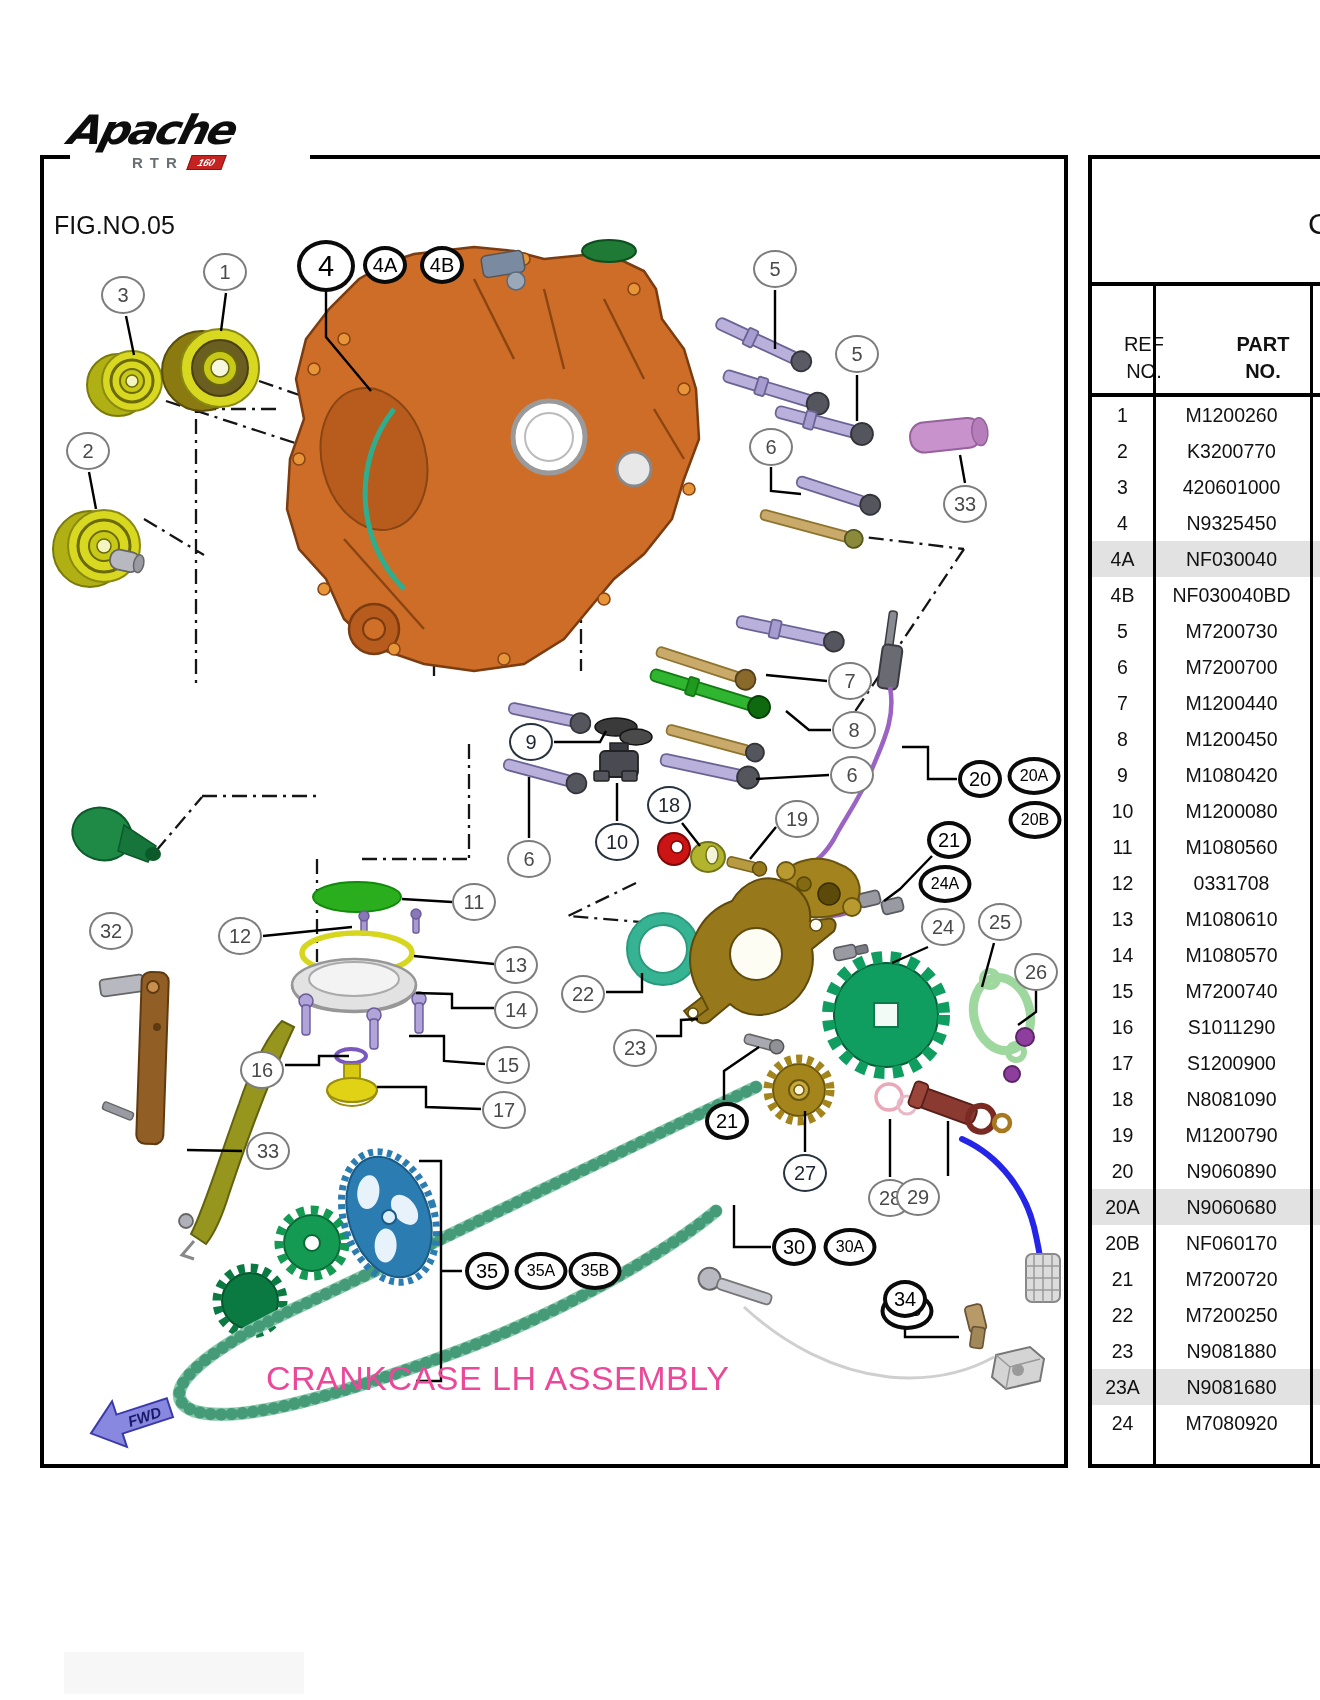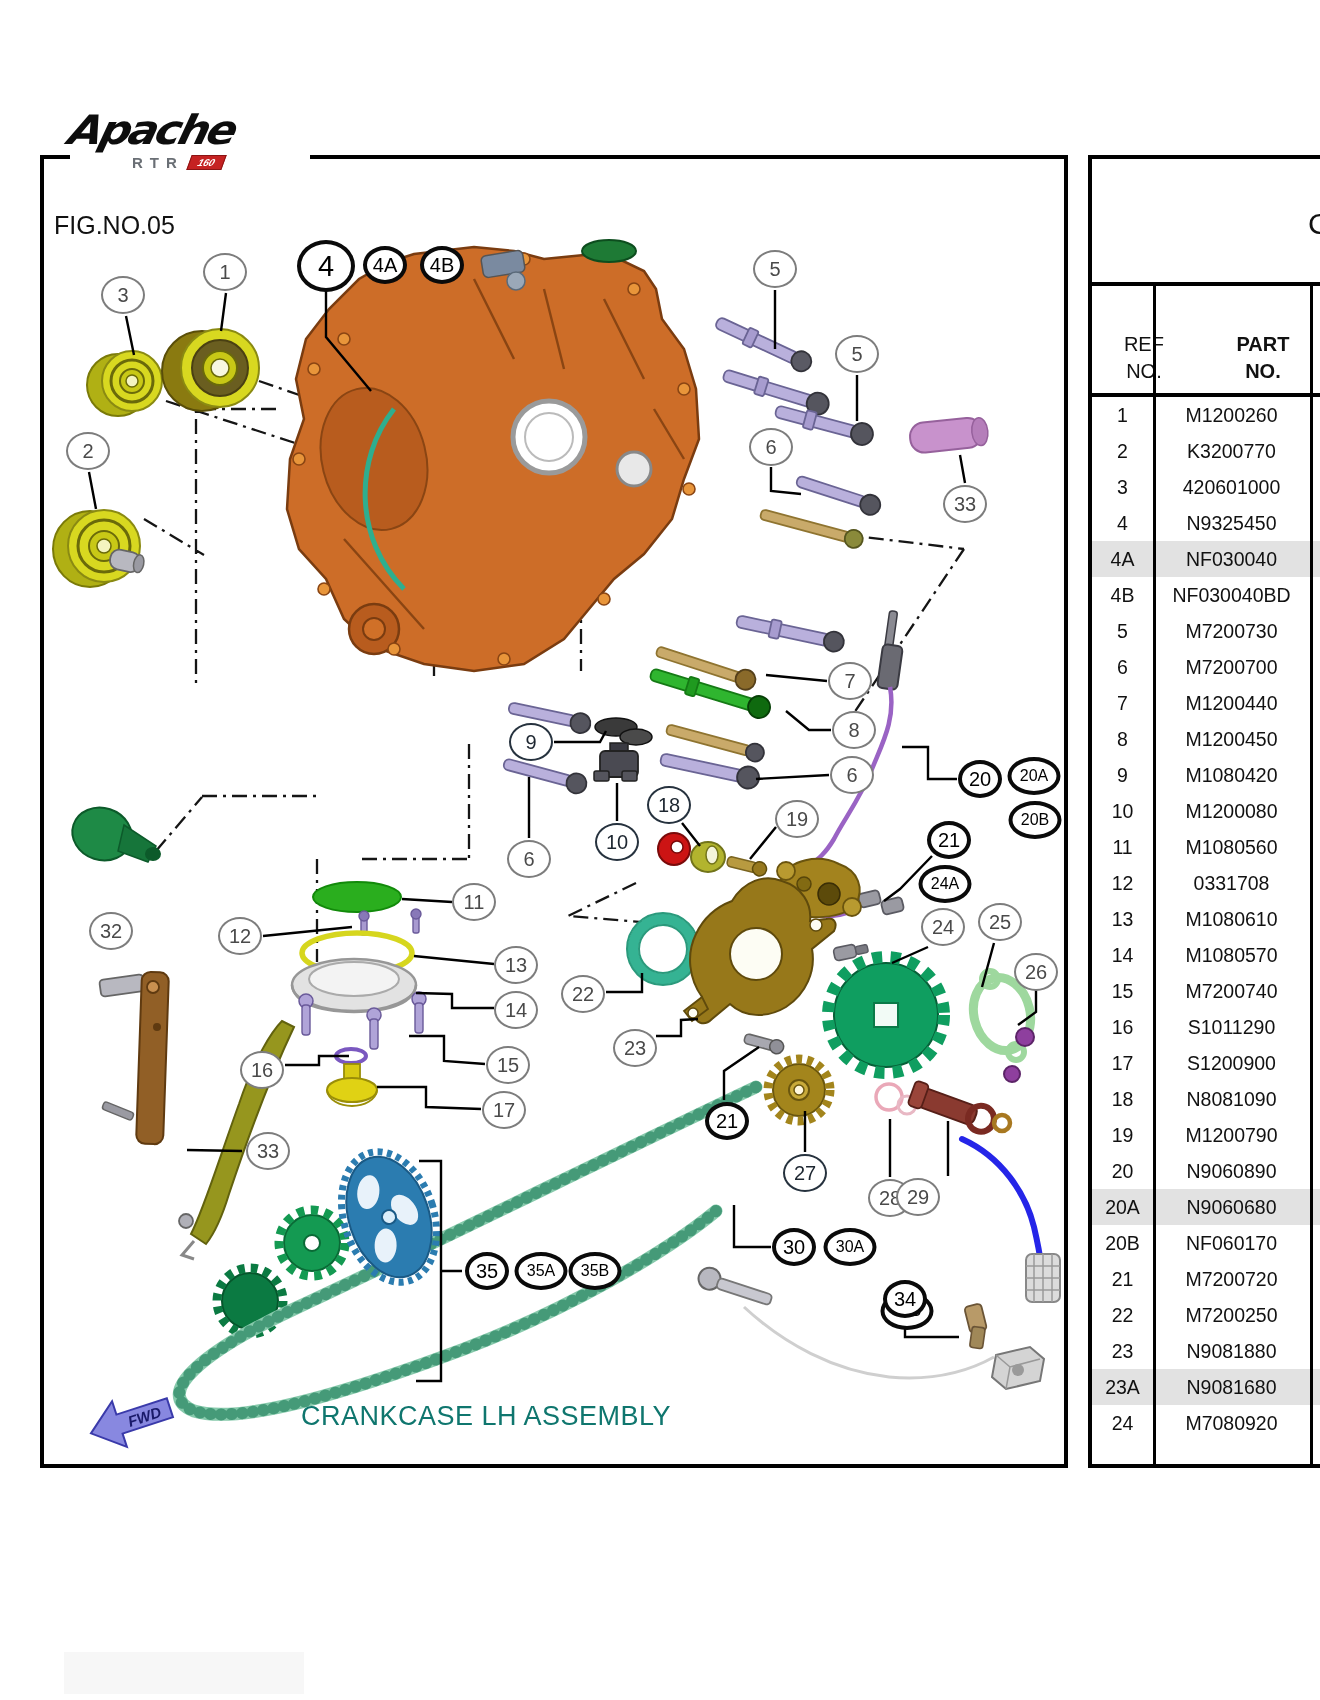--- a/index.html
+++ b/index.html
@@ -14,22 +14,22 @@
   .logo .subrow{margin-top:2px;padding-left:62px;display:flex;align-items:center;gap:5px;}
   .logo .rtr{font-size:15px;font-weight:bold;letter-spacing:7px;color:#6a6f75;}
   .logo .badge{display:inline-block;background:#c52222;color:#fff;font-size:10px;
     font-weight:bold;font-style:italic;padding:1px 8px;transform:skewX(-20deg);border:1px solid #8a1414;}
 
   
   .diagram{position:absolute;left:40px;top:155px;width:1028px;height:1313px;
     border:4px solid #000;box-sizing:border-box;background:#fff;z-index:1;}
   .fig-no{position:absolute;left:10px;top:52px;font-size:25px;color:#111;z-index:4;}
   .diagram svg{position:absolute;left:0;top:0;z-index:2;}
-  .assembly-title{position:absolute;left:222px;top:1242px;width:440px;text-align:center;
-    font-size:27px;color:#0f766e;letter-spacing:.5px;z-index:4;white-space:nowrap;}
+  .assembly-title{position:absolute;left:222px;top:1200px;width:440px;text-align:center;
+    font-size:34px;color:#ec4899;letter-spacing:.5px;z-index:4;white-space:nowrap;}
 
   
   .callout{position:absolute;z-index:6;display:flex;align-items:center;justify-content:center;
     width:44px;height:38px;border-radius:50%;background:#fff;font-size:20px;color:#333;
     transform:translate(-50%,-50%);box-sizing:border-box;}
   .callout.thin{border:2px solid #7d7d7d;color:#4a4a4a;}
   .callout.mid{border:2.5px solid #26323e;color:#1d2630;}
   .callout.thick{border:4px solid #0a0a0a;color:#000;}
   .callout.wide{width:53px;font-size:16px;}
   .callout.big{width:58px;height:52px;font-size:29px;}

